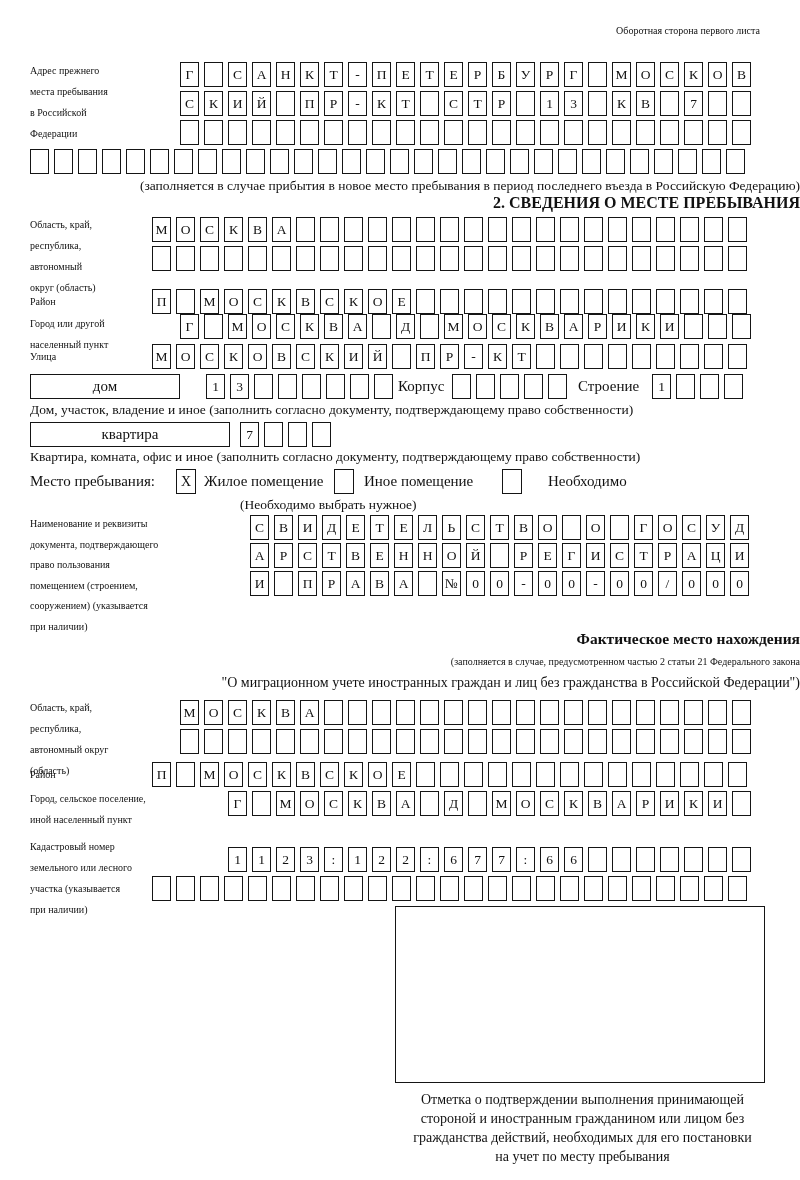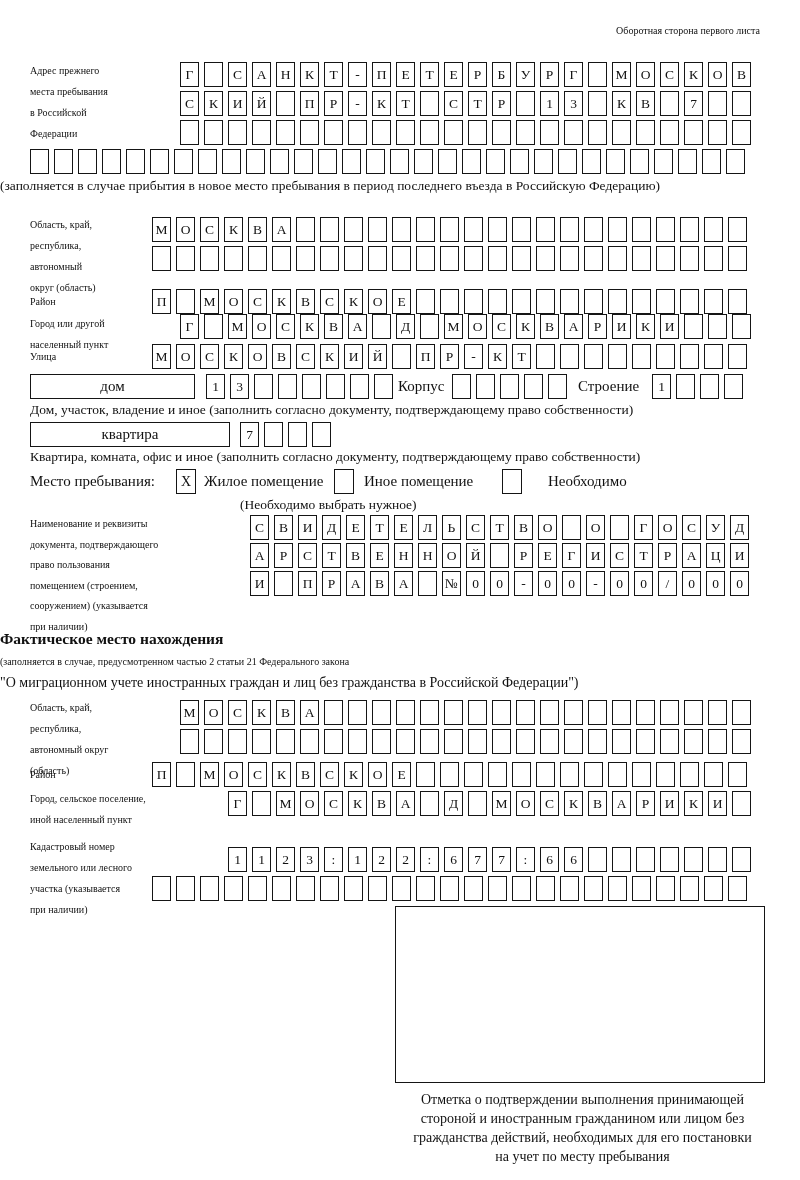--- a/index.html
+++ b/index.html
@@ -4,21 +4,21 @@
 <style>
   html,body{margin:0;padding:0;background:#ffffff;}
   #page{
     position:relative;width:800px;height:1180px;background:#fff;
     font-family:"Liberation Serif","DejaVu Serif",serif;color:#111;
     overflow:hidden;
   }
   .abs{position:absolute;}
   .lbl{font-size:10px;line-height:21px;white-space:pre-line;}
   .note{font-size:13.5px;line-height:17px;}
-  .center{left:0;right:0;text-align:left;}
+  .center{left:15px;right:0;text-align:right;}
   .bold{font-weight:bold;}
   .cells{display:flex;gap:5px;}
   .cell{
     box-sizing:border-box;width:19px;height:25px;border:1.6px solid #151515;
     display:flex;align-items:center;justify-content:center;
     font-size:13.5px;font-family:"Liberation Serif","DejaVu Serif",serif;
     background:#fff;flex:0 0 auto;
   }
   .widebox{
     box-sizing:border-box;border:1.6px solid #151515;height:25px;
@@ -148,20 +148,21 @@
       <span class="cell"></span>
       <span class="cell"></span>
       <span class="cell"></span>
       <span class="cell"></span>
       <span class="cell"></span>
       <span class="cell"></span>
       <span class="cell"></span>
     </div>
   <div class="abs note center" style="top:177px;">(заполняется в случае прибытия в новое место пребывания в период последнего въезда в Российскую Федерацию)</div>
 
+  <div class="abs center bold" style="top:194px;font-size:16px;">2. СВЕДЕНИЯ О МЕСТЕ ПРЕБЫВАНИЯ</div>
 
   <div class="abs lbl" style="left:30px;top:214px;">Область, край,
 республика,
 автономный
 округ (область)</div>
   <div class="abs cells" style="left:152px;top:217px;">
       <span class="cell">М</span>
       <span class="cell">О</span>
       <span class="cell">С</span>
       <span class="cell">К</span>
@@ -295,21 +296,21 @@
       <span class="cell"></span>
       <span class="cell"></span>
       <span class="cell"></span>
       <span class="cell"></span>
       <span class="cell"></span>
       <span class="cell"></span>
       <span class="cell"></span>
       <span class="cell"></span>
     </div>
 
-  <div class="abs widebox" style="left:30px;top:374px;width:165px;">
+  <div class="abs widebox" style="left:30px;top:374px;width:150px;">
       <span>дом</span>
     </div>
   <div class="abs cells" style="left:206px;top:374px;">
       <span class="cell">1</span>
       <span class="cell">3</span>
       <span class="cell"></span>
       <span class="cell"></span>
       <span class="cell"></span>
       <span class="cell"></span>
       <span class="cell"></span>

